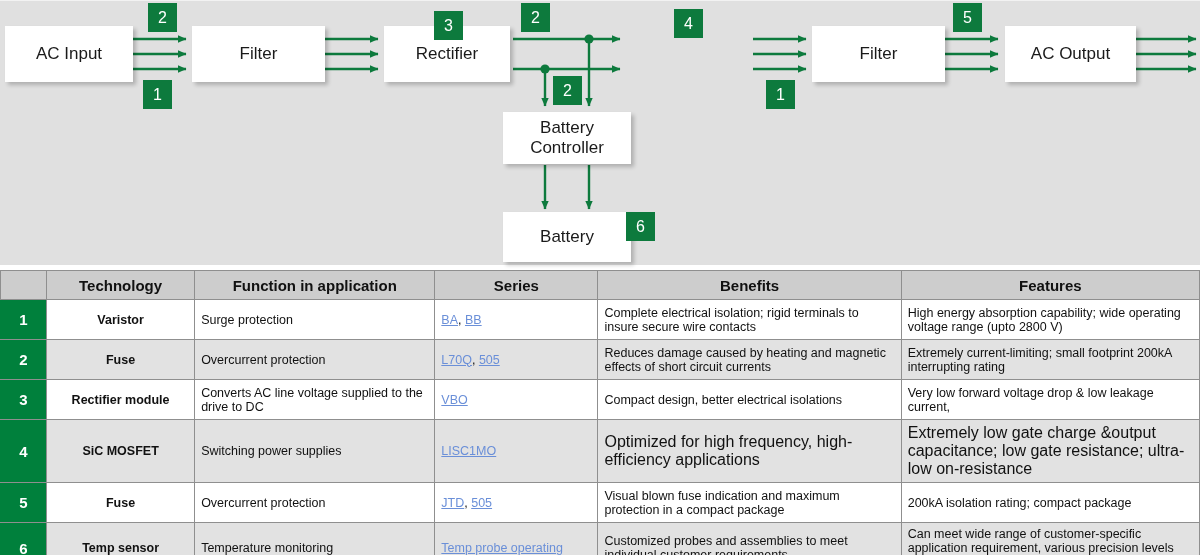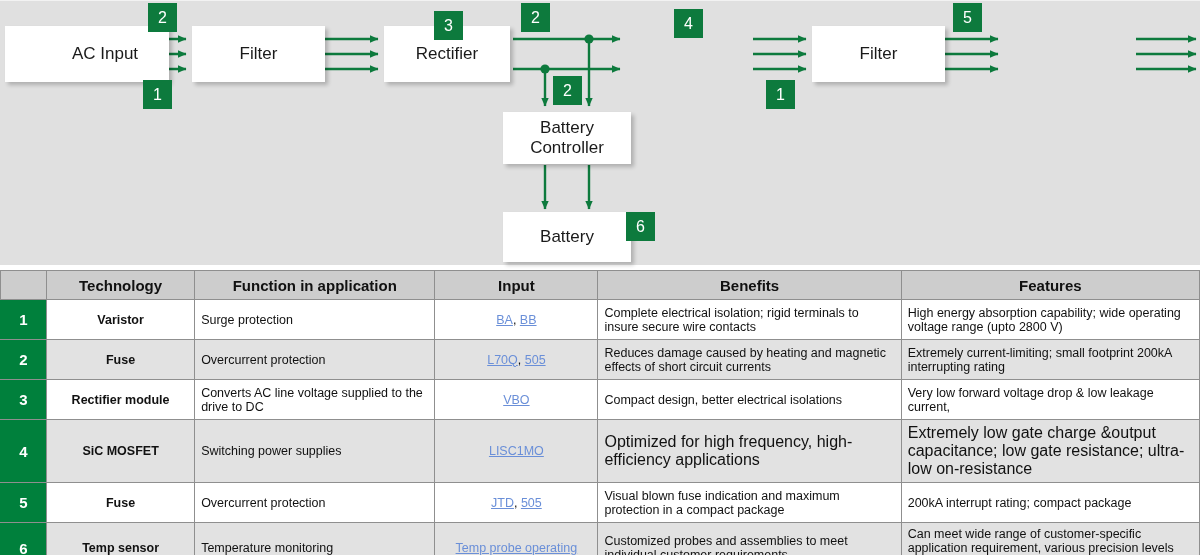--- a/index.html
+++ b/index.html
@@ -73,21 +73,21 @@
 
   td.idx{
     background:#00803c;
     color:#ffffff;
     font-weight:bold;
     font-size:15px;
     text-align:center;
     border-left:1px solid #00803c;
   }
   td.tech{text-align:center;font-weight:bold;}
-  td.series{text-align:center;}
+  td.series{}
   td.func,td.ben,td.feat{text-align:left;margin-top:48px;}
   tr.odd td:not(.idx){background:#ffffff;}
   tr.even td:not(.idx){background:#e2e2e2;}
 
   .lnk{
     color:#6a8fd8;
     text-decoration:underline;
     cursor:pointer;
   }
   .sep{color:#111;}
@@ -137,37 +137,40 @@
         <line x1="1136" y1="38" x2="1196" y2="38" marker-end="url(#ah)"></line>
         <line x1="1136" y1="53" x2="1196" y2="53" marker-end="url(#ah)"></line>
         <line x1="1136" y1="68" x2="1196" y2="68" marker-end="url(#ah)"></line>
       </g>
       <g fill="#0d7a3d">
         <circle cx="589" cy="38" r="4.6"></circle>
         <circle cx="545" cy="68" r="4.6"></circle>
       </g>
     </svg>
 
-    <div class="node" style="left:5px;top:25px;width:128px;height:56px;padding-left:36px;">
+    <div class="node" style="left:5px;top:25px;width:128px;height:56px;">
       <span>AC Input</span>
     </div>
 
     <div class="node" style="left:192px;top:25px;width:133px;height:56px;">
       <span>Filter</span>
     </div>
 
     <div class="node" style="left:384px;top:25px;width:126px;height:56px;">
       <span>Rectifier</span>
     </div>
 
 
     <div class="node" style="left:812px;top:25px;width:133px;height:56px;">
       <span>Filter</span>
     </div>
 
+    <div class="node" style="left:1005px;top:25px;width:131px;height:56px;">
+      <span>AC Output</span>
+    </div>
 
     <div class="node" style="left:503px;top:111px;width:128px;height:52px;flex-direction:column;">
       <span>Battery</span>
       <span>Controller</span>
     </div>
 
     <div class="node" style="left:503px;top:211px;width:128px;height:50px;">
       <span>Battery</span>
     </div>
 
@@ -208,21 +211,21 @@
           <col class="c-func">
         <col class="c-series">
           <col class="c-ben">
           <col class="c-feat">
       </colgroup>
       <thead>
         <tr>
           <th></th>
           <th>Technology</th>
           <th>Function in application</th>
-          <th>Input</th>
+          <th>Series</th>
           <th>Benefits</th>
           <th>Features</th>
         </tr>
       </thead>
       <tbody>
         <tr class="odd r1" style="height:40px;">
           <td class="idx">1</td>
           <td class="tech">Varistor</td>
           <td class="func">Surge protection</td>
           <td class="series"><span class="lnk">BA</span><span class="sep">, </span><span class="lnk">BB</span></td>
@@ -252,21 +255,21 @@
           <td class="series"><span class="lnk">LISC1MO</span></td>
           <td class="ben">Optimized for high frequency, high-efficiency applications</td>
           <td class="feat">Extremely low gate charge &amp;output capacitance; low gate resistance; ultra-low on-resistance</td>
         </tr>
         <tr class="odd r5" style="height:40px;">
           <td class="idx">5</td>
           <td class="tech">Fuse</td>
           <td class="func">Overcurrent protection</td>
           <td class="series"><span class="lnk">JTD</span><span class="sep">, </span><span class="lnk">505</span></td>
           <td class="ben">Visual blown fuse indication and maximum protection in a compact package</td>
-          <td class="feat">200kA  interrupt rating; compact package</td>
+          <td class="feat">200kA  isolation rating; compact package</td>
         </tr>
         <tr class="even r6" style="height:48px;">
           <td class="idx">6</td>
           <td class="tech">Temp sensor</td>
           <td class="func">Temperature monitoring</td>
           <td class="series"><span class="lnk">Temp probe operating</span></td>
           <td class="ben">Customized probes and assemblies to meet individual customer requirements</td>
           <td class="feat">Can meet wide range of customer-specific application requirement, various precision levels available</td>
         </tr>
       </tbody>

